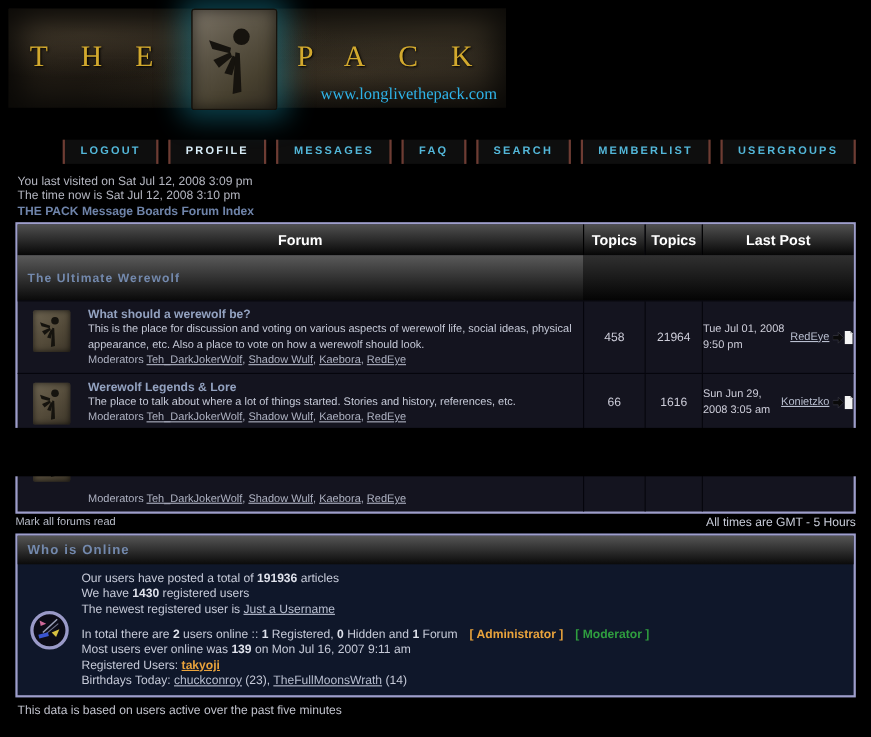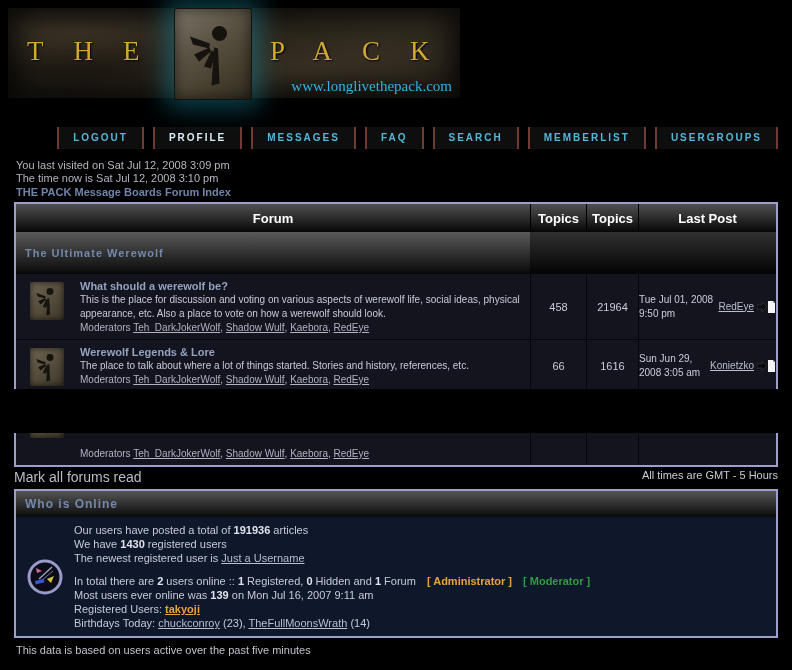--- a/index.html
+++ b/index.html
@@ -87,21 +87,21 @@
   .fdesc{font-size:10px;line-height:14px;color:#c6cad8;}
   .fmods{font-size:10px;line-height:14px;color:#aeb2c2;}
   .fmods a{color:#aeb2c2;text-decoration:underline;}
   .fnum{display:flex;align-items:center;justify-content:center;font-size:11px;color:#ccccd8;}
   .flast{display:flex;flex-direction:row;align-items:center;justify-content:center;font-size:10px;color:#ccccd8;line-height:14px;}
   .flast a{color:#b9bfd0;text-decoration:underline;}
   .lp2{display:flex;align-items:center;gap:3px;}
   .row3pad{height:36px;}
   
   .underrow{display:flex;justify-content:space-between;margin:2px 14px 0 14px;}
-  .underrow .mark{font-size:14px;color:#b8bcc8;text-decoration:none;}
+  .underrow .mark{font-size:10px;color:#b8bcc8;text-decoration:none;}
   .underrow .tz{font-size:11px;color:#c8ccd8;}
   
   .wtable{margin:4px 14px 0 14px;border:2px solid #9e9ecb;background:#0f172a;}
   .whead{
     height:26px;background:linear-gradient(#555,#0a0a0a);
     display:flex;align-items:center;padding-left:9px;
     font-size:12px;font-weight:bold;letter-spacing:1px;color:#7389ad;
   }
   .wbody{display:flex;align-items:center;padding:6px 0;}
   .wicon{flex:0 0 58px;display:flex;justify-content:center;}

